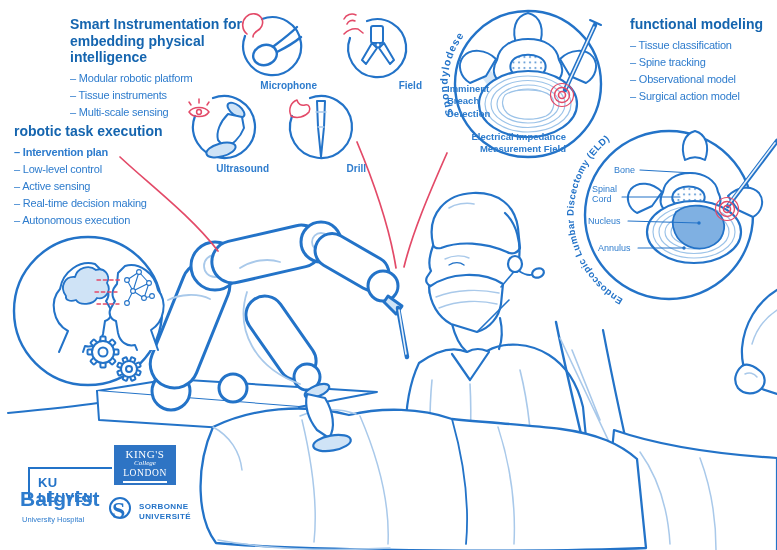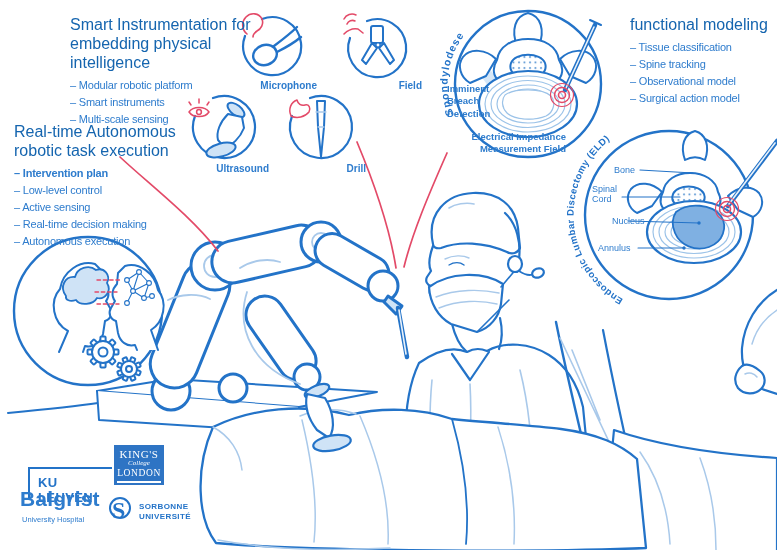--- a/index.html
+++ b/index.html
@@ -1,31 +1,31 @@
 <!DOCTYPE html>
 <html><head>
 <meta charset="utf-8">
 <style>
   html,body{margin:0;padding:0;background:#fff;}
   #canvas{position:relative;width:777px;height:550px;background:#fff;overflow:hidden;
           font-family:"Liberation Sans",sans-serif;}
   #art{position:absolute;left:0;top:0;}
   .txt{position:absolute;color:#2e7ccd;}
-  .ttl{font-weight:normal;color:#1565af;font-size:16px;line-height:1.18;}
+  .ttl{font-weight:bold;color:#1565af;font-size:14px;line-height:1.18;}
   .itm{font-size:11px;line-height:1.55;letter-spacing:-0.2px;white-space:nowrap;}
   .circlabel{position:absolute;width:90px;text-align:right;font-size:10px;font-weight:bold;color:#2e7ccd;}
   .anno{position:absolute;font-size:9.5px;font-weight:bold;color:#2e7ccd;line-height:1.3;}
   .anat{position:absolute;font-size:9px;color:#2e7ccd;line-height:1.15;}
   .ctr{text-align:right;}
   .arcT{font-weight:bold;fill:#2373c8;}
   
   #ku{position:absolute;left:28px;top:467px;width:74px;height:24px;border-top:2.5px solid #2373c8;
       border-left:2.5px solid #2373c8;padding:6px 0 0 8px;color:#2373c8;font-size:13px;
       font-weight:bold;letter-spacing:.4px;}
-  #kings{position:absolute;left:114px;top:445px;width:50px;height:40px;background:#2e74c4;color:#fff;
+  #kings{position:absolute;left:114px;top:445px;width:62px;height:40px;background:#2e74c4;color:#fff;
       text-align:center;font-family:"Liberation Serif",serif;padding-top:3px;box-sizing:border-box;}
   #kings .k1{font-size:11px;letter-spacing:.6px;line-height:1.1;}
   #kings .k2{font-size:7px;font-style:italic;line-height:1.1;}
   #kings .k3{font-size:9.5px;letter-spacing:.6px;line-height:1.2;}
   #kings .rule{width:44px;height:1.5px;background:#fff;margin:2px auto 0;}
   #balgrist{position:absolute;left:20px;top:487px;color:#2e7ccd;font-size:21px;font-weight:bold;letter-spacing:.2px;}
   #balgrist-sub{position:absolute;left:22px;top:515px;color:#2e7ccd;font-size:7.5px;}
   #sorbonne{position:absolute;left:108px;top:496px;display:flex;align-items:center;gap:5px;color:#2373c8;}
   .s-mark{position:relative;width:26px;height:32px;}
   .s-circ{position:absolute;left:1px;top:1px;width:18px;height:18px;border:2px solid #2373c8;border-radius:50%;}
@@ -274,26 +274,25 @@
   </text>
   <text class="arcT" font-size="9.5" letter-spacing="0.4">
     <textPath href="#eldArc" startOffset="2">Endoscopic Lumbar Discectomy (ELD)</textPath>
   </text>
 </svg>
 
 <div class="txt" style="left:70px;top:16px;width:210px;">
   <div class="ttl">Smart Instrumentation for</div>
   <div class="ttl">embedding physical intelligence</div>
   <div class="itm" style="margin-top:4px;">– Modular robotic platform</div>
-  <div class="itm">– Smart instruments</div>
+  <div class="itm">– Tissue instruments</div>
   <div class="itm">– Multi-scale sensing</div>
 </div>
 
 <div class="txt" style="left:14px;top:123px;width:195px;">
-  <div class="ttl">Real-time Autonomous</div>
   <div class="ttl">robotic task execution</div>
   <div class="itm" style="margin-top:4px;font-weight:bold;">– Intervention plan</div>
   <div class="itm">– Low-level control</div>
   <div class="itm">– Active sensing</div>
   <div class="itm">– Real-time decision making</div>
   <div class="itm">– Autonomous execution</div>
 </div>
 
 <div class="txt" style="left:630px;top:16px;width:146px;">
   <div class="ttl">functional modeling</div>
@@ -306,21 +305,21 @@
 <div class="circlabel" style="left:227px;top:80px;">Microphone</div>
 <div class="circlabel" style="left:332px;top:80px;">Field</div>
 <div class="circlabel" style="left:179px;top:163px;">Ultrasound</div>
 <div class="circlabel" style="left:276px;top:163px;">Drill</div>
 
 <div class="anno" style="left:447px;top:83px;width:60px;">Imminent Breach Detection</div>
 <div class="anno ctr" style="left:460px;top:131px;width:106px;">Electrical Impedance Measurement Field</div>
 
 <div class="anat" style="left:614px;top:165px;width:30px;">Bone</div>
 <div class="anat" style="left:592px;top:184px;width:34px;">Spinal Cord</div>
-<div class="anat" style="left:588px;top:216px;width:40px;margin-left:24px;">Nucleus</div>
+<div class="anat" style="left:588px;top:216px;width:40px;">Nucleus</div>
 <div class="anat" style="left:598px;top:243px;width:44px;">Annulus</div>
 
 <div id="ku">
   <span>KU LEUVEN</span>
 </div>
 
 <div id="kings">
   <div class="k1">KING'S</div>
   <div class="k2">College</div>
   <div class="k3">LONDON</div>

